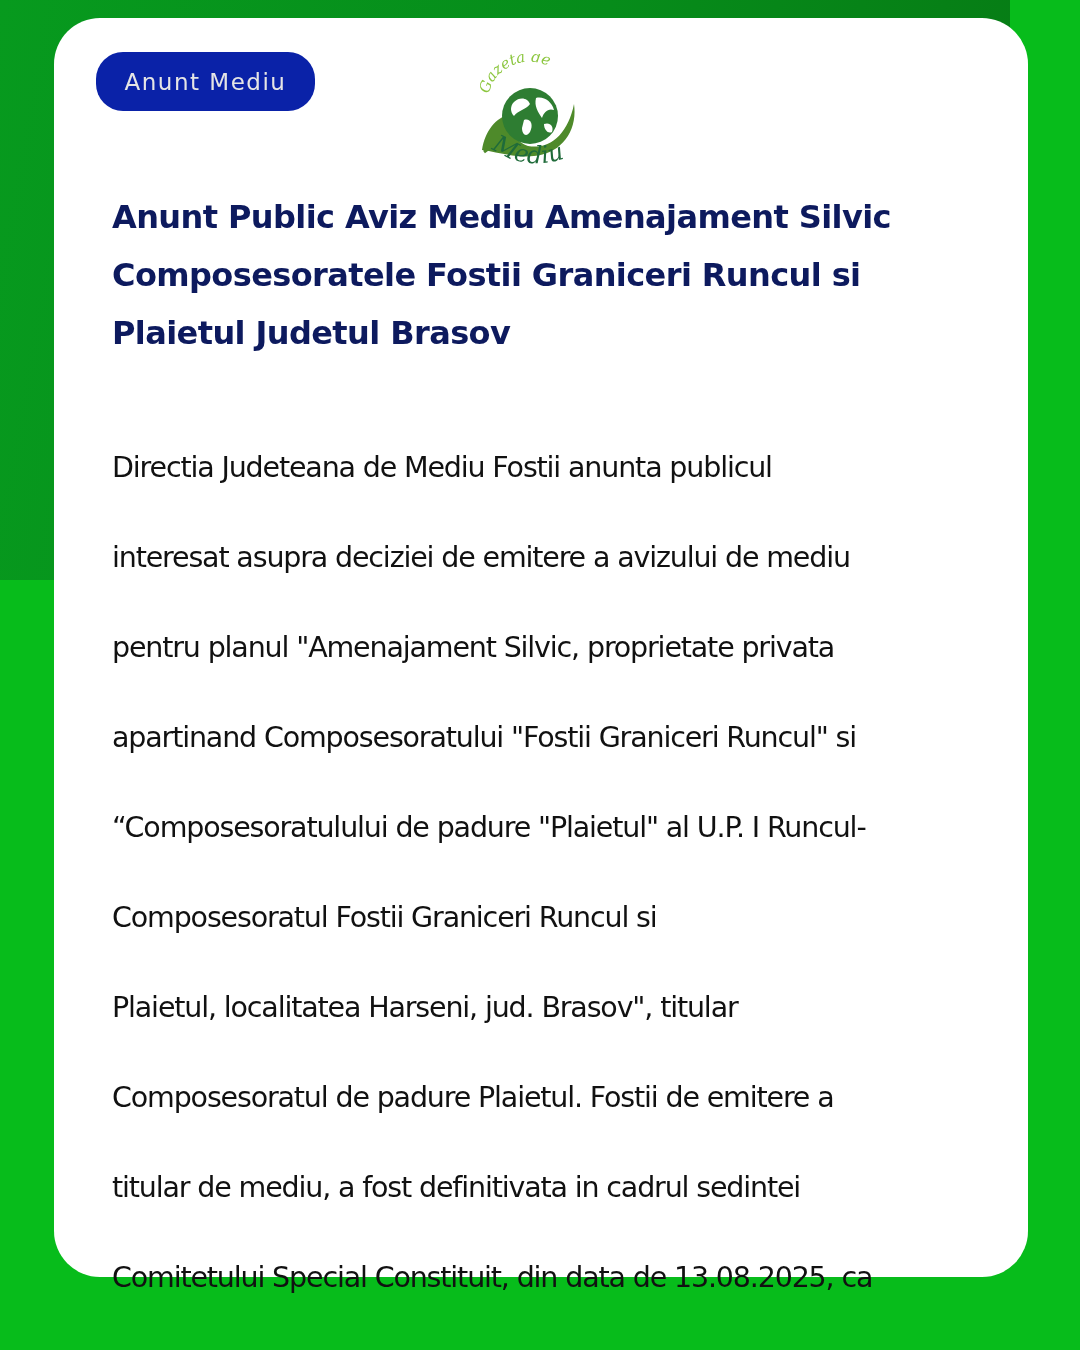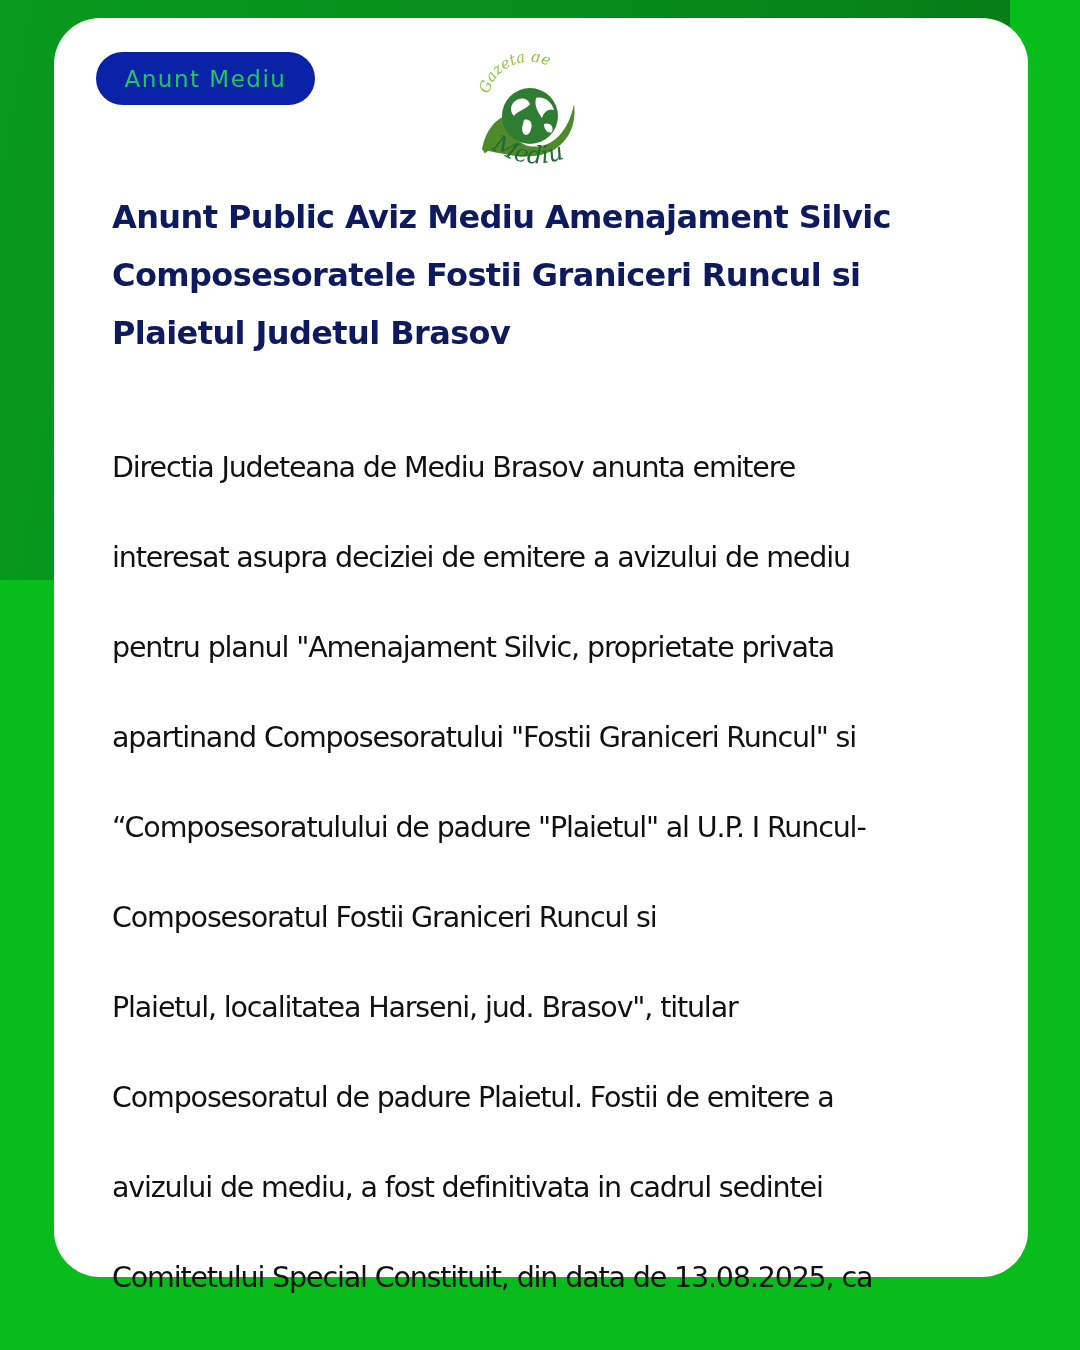--- a/index.html
+++ b/index.html
@@ -10,22 +10,22 @@
     }
     .bg-dark-block {
       position: absolute; left: 0; top: 0; width: 1010px; height: 580px;
       background: linear-gradient(100deg, #079A1E 0%, #068C1A 55%, #067A14 100%);
     }
     .card {
       position: absolute; left: 54px; top: 18px; width: 974px; height: 1259px;
       background: #FFFFFF; border-radius: 46px;
     }
     .pill {
-      position: absolute; left: 42px; top: 34px; width: 219px; height: 53px;
-      background: #0A22A8; border-radius: 27px; color: #22c55e;
+      position: absolute; left: 42px; top: 34px; width: 219px; height: 59px;
+      background: #0A22A8; border-radius: 27px; color: #e5e5e5;
       display: flex; align-items: center; justify-content: center;
       font-size: 23px; letter-spacing: 1.5px;
       font-family: "DejaVu Sans", sans-serif;
     }
     .logo {
       position: absolute; left: 420px; top: 36px; width: 108px; height: 120px;
     }
     .title {
       position: absolute; left: 58px; top: 170px; width: 880px;
       color: #0D1A5E; font-weight: bold; font-size: 32px; line-height: 58px;
@@ -66,29 +66,29 @@
       <path d="M10,98 C20,90 30,88 40,92" stroke="#4E8A2A" stroke-width="3" fill="none"></path>
       <text font-family="DejaVu Serif, serif" font-style="italic" font-size="24" fill="#1F6B3A">
         <textPath href="#arcBot" startOffset="4">Mediu</textPath>
       </text>
     </svg>
   </div>
 
   <div class="title">Anunt Public Aviz Mediu Amenajament Silvic Composesoratele Fostii Graniceri Runcul si Plaietul Judetul Brasov</div>
 
   <div class="body-text">
-    <div>Directia Judeteana de Mediu Brasov anunta emitere</div>
+    <div>Directia Judeteana de Mediu Fostii anunta publicul</div>
     <div>interesat asupra deciziei de emitere a avizului de mediu</div>
     <div>pentru planul "Amenajament Silvic, proprietate privata</div>
     <div>apartinand Composesoratului "Fostii Graniceri Runcul" si</div>
     <div>“Composesoratulului de padure "Plaietul" al U.P. I Runcul-</div>
     <div>Composesoratul Fostii Graniceri Runcul si</div>
     <div>Plaietul, localitatea Harseni, jud. Brasov", titular</div>
     <div>Composesoratul de padure Plaietul. Fostii de emitere a</div>
-    <div>avizului de mediu, a fost definitivata in cadrul sedintei</div>
+    <div>titular de mediu, a fost definitivata in cadrul sedintei</div>
     <div>Comitetului Special Constituit, din data de 13.08.2025, ca</div>
     <div>urmare a analizarii documentatiei si a desfasurarii</div>
     
     
     
     
   </div>
 </div>
 
 </body></html>

